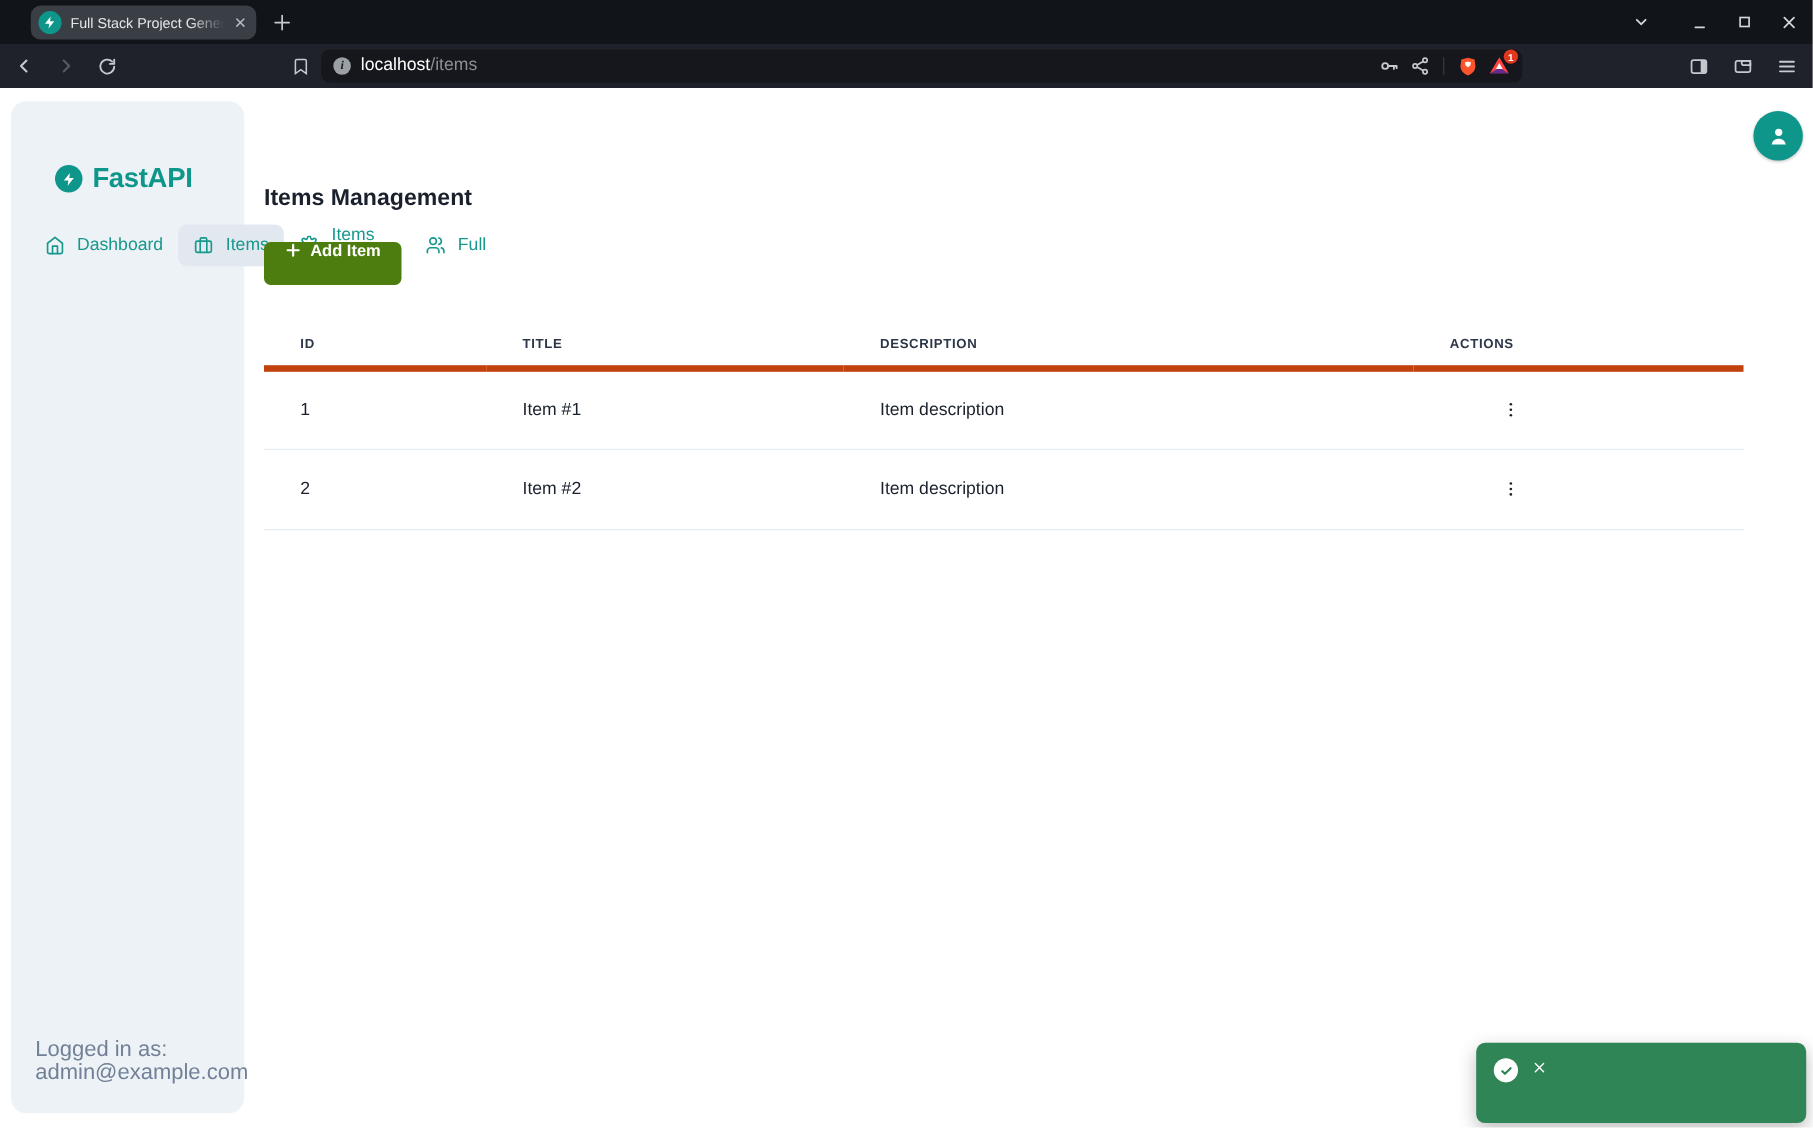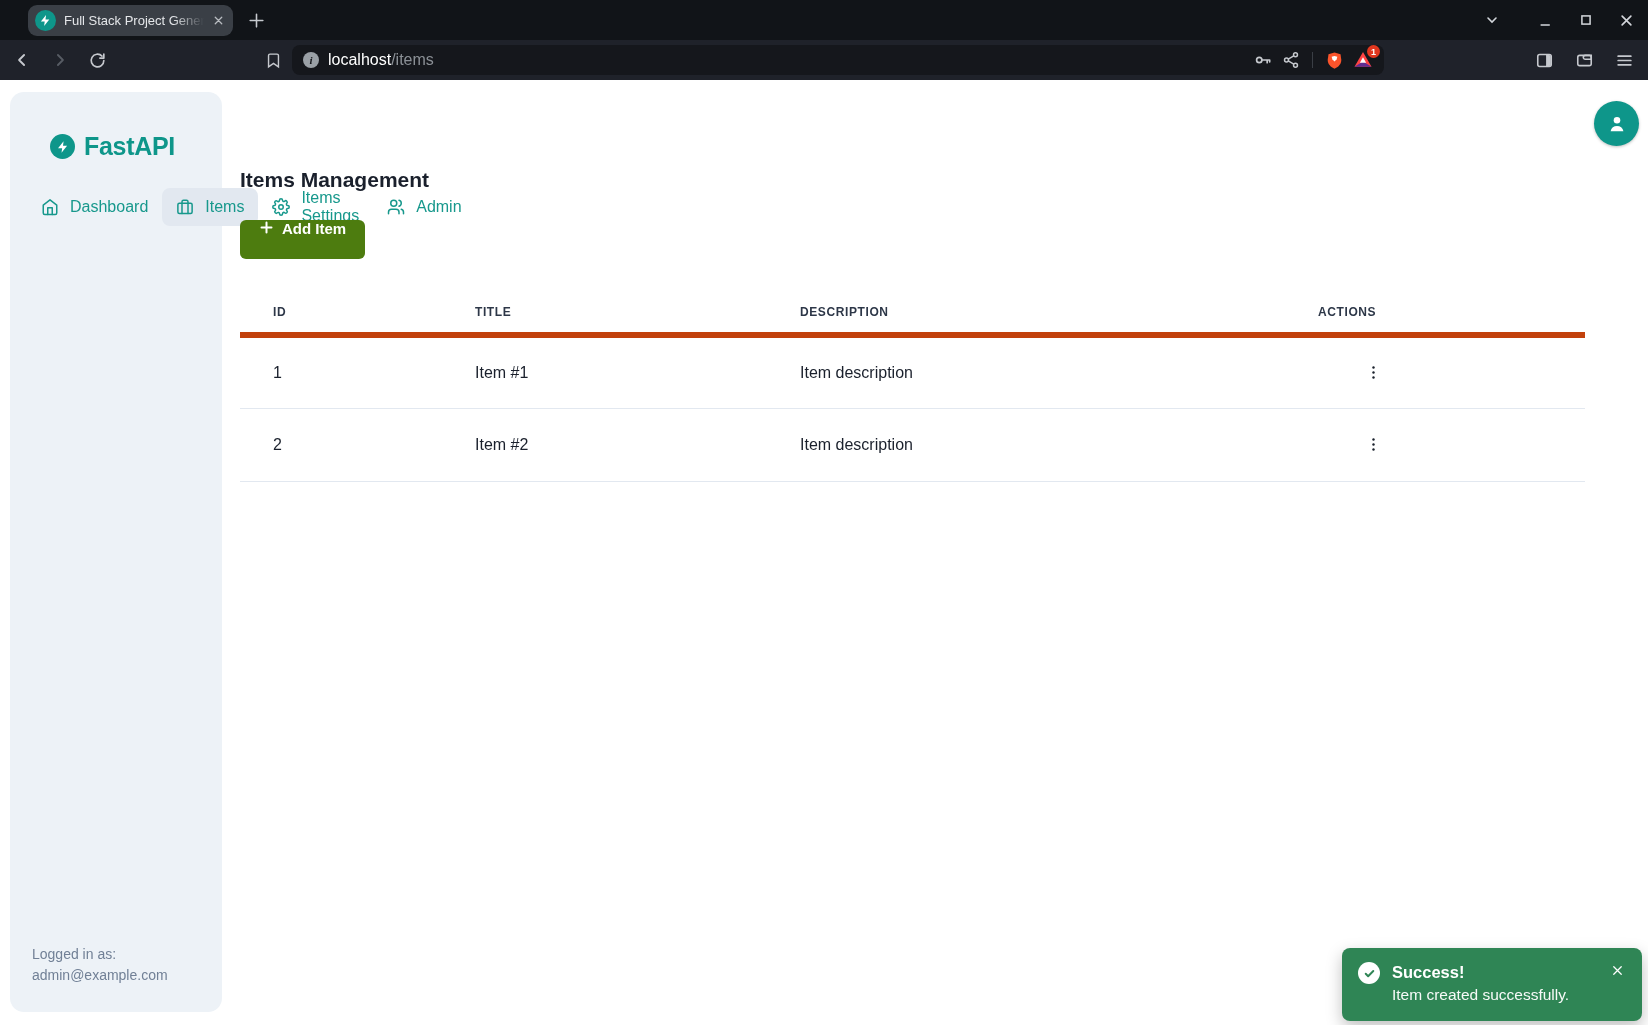--- a/index.html
+++ b/index.html
@@ -40,30 +40,30 @@
                background:#e2371f; color:#fff; font-size:9px; font-weight:700; display:flex;
                align-items:center; justify-content:center; padding:0 3px; }
   .toolbar-right { margin-left:auto; display:flex; align-items:center; gap:21px; padding-right:2px; color:#c6c9ce; }
   .toolbar-right > span { display:flex; }
 
   
   .page { position:relative; height:945px; background:#fff; }
 
   .sidebar { position:absolute; left:10px; top:12px; width:212px; height:920px;
              background:#edf2f7; border-radius:14px; }
-  .logo { display:flex; align-items:center; gap:9px; padding:40px 0 0 40px; cursor:pointer; }
+  .logo { display:flex; align-items:center; gap:9px; padding:56px 0 0 40px; cursor:pointer; }
   .logo-mark { width:25px; height:25px; border-radius:50%; background:#0e968a; display:flex;
                align-items:center; justify-content:center; }
   .logo-text { color:#0e968a; font-size:25px; font-weight:600; letter-spacing:-0.3px; }
   .side-nav { margin:27px 17px 0 17px; display:flex; flex-direction:row; }
   .side-item { height:38px; border-radius:8px; display:flex; align-items:center; gap:11px;
                padding:0 14px; color:#17988c; font-size:16px; cursor:pointer; }
   .side-item.active { background:#e2e8f0; }
   .side-item .s-icon { display:flex; }
-  .side-footer { position:absolute; left:22px; bottom:26px; font-size:14px; color:#718096; line-height:21px; }
+  .side-footer { position:absolute; left:22px; bottom:26px; font-size:20px; color:#718096; line-height:21px; }
 
   .main { position:absolute; left:240px; top:0; width:1345px; }
   .page-title { margin-top:88px; font-size:21px; font-weight:700; color:#1a202c; }
   .add-btn { margin-top:28px; height:39px; background:#4d7c0f; border:none; border-radius:6px;
              color:#fff; font-family:inherit; font-size:15px; font-weight:700; display:inline-flex;
              align-items:flex-start; gap:8px; padding:0 19px; cursor:pointer; }
   .add-btn .plus { display:flex; }
 
   table.items { margin-top:32px; width:1345px; border-collapse:collapse; }
   table.items col.c1 { width:202px; } table.items col.c2 { width:325px; }
@@ -258,21 +258,21 @@
       </div>
       <div class="side-item">
         <span class="s-icon">
           <svg width="18" height="18" viewBox="0 0 24 24" fill="none" stroke="#17988c" stroke-width="2" stroke-linecap="round" stroke-linejoin="round">
               <path d="M16 21v-2a4 4 0 0 0-4-4H6a4 4 0 0 0-4 4v2"></path>
               <circle cx="9" cy="7" r="4"></circle>
               <path d="M22 21v-2a4 4 0 0 0-3-3.87"></path>
               <path d="M16 3.13a4 4 0 0 1 0 7.75"></path>
             </svg>
         </span>
-        <span>Admin</span>
+        <span>Full</span>
       </div>
     </nav>
 
     <div class="side-footer">
       <div>Logged in as:</div>
       <div>admin@example.com</div>
     </div>
   </aside>
 
   <main class="main">
@@ -343,24 +343,20 @@
         </svg>
     </span>
   </button>
 
   <div class="toast">
     <span class="toast-check">
       <svg width="13" height="13" viewBox="0 0 24 24" fill="none" stroke="#2f8555" stroke-width="3.6" stroke-linecap="round" stroke-linejoin="round">
           <path d="M5 12.5l4.5 4.5L19 7.5"></path>
         </svg>
     </span>
-    <div>
-      <div class="toast-title">Success!</div>
-      <div class="toast-msg">Item created successfully.</div>
-    </div>
     <button class="toast-close">
       <svg width="15" height="15" viewBox="0 0 24 24" fill="none" stroke="currentColor" stroke-width="2" stroke-linecap="round">
           <path d="M6 6l12 12M18 6L6 18"></path>
         </svg>
     </button>
   </div>
 
 </div>
 
 </body></html>

